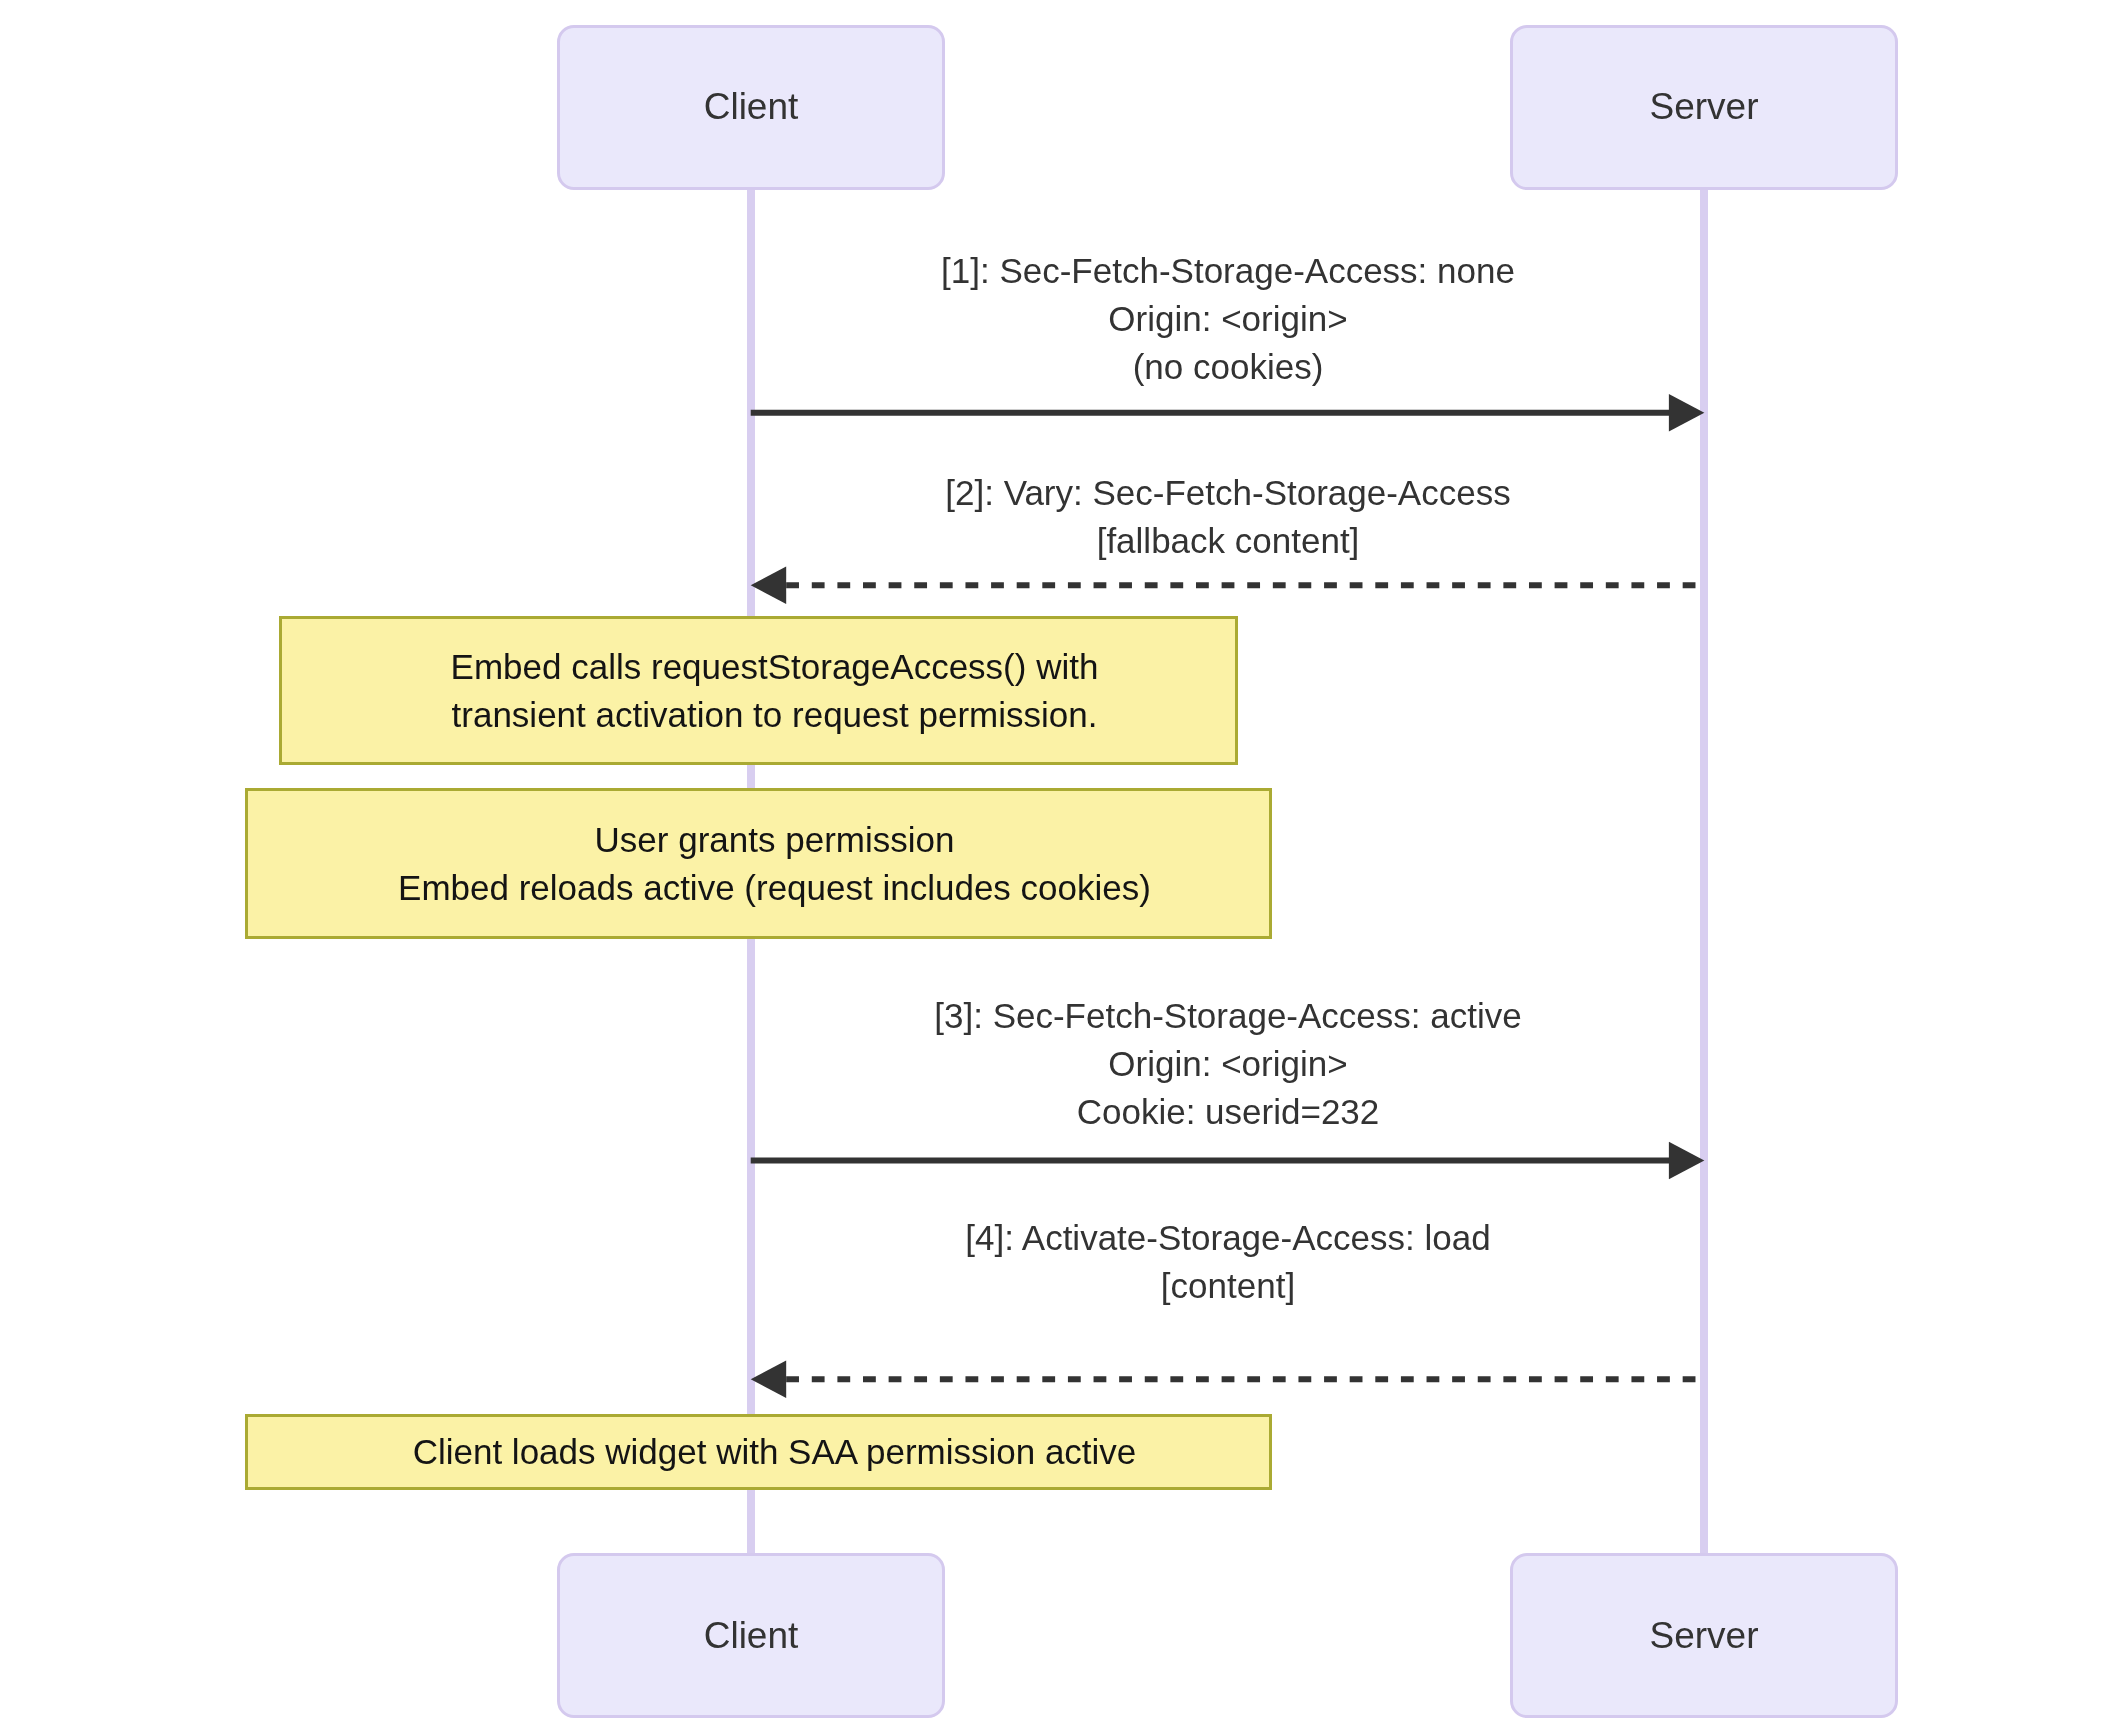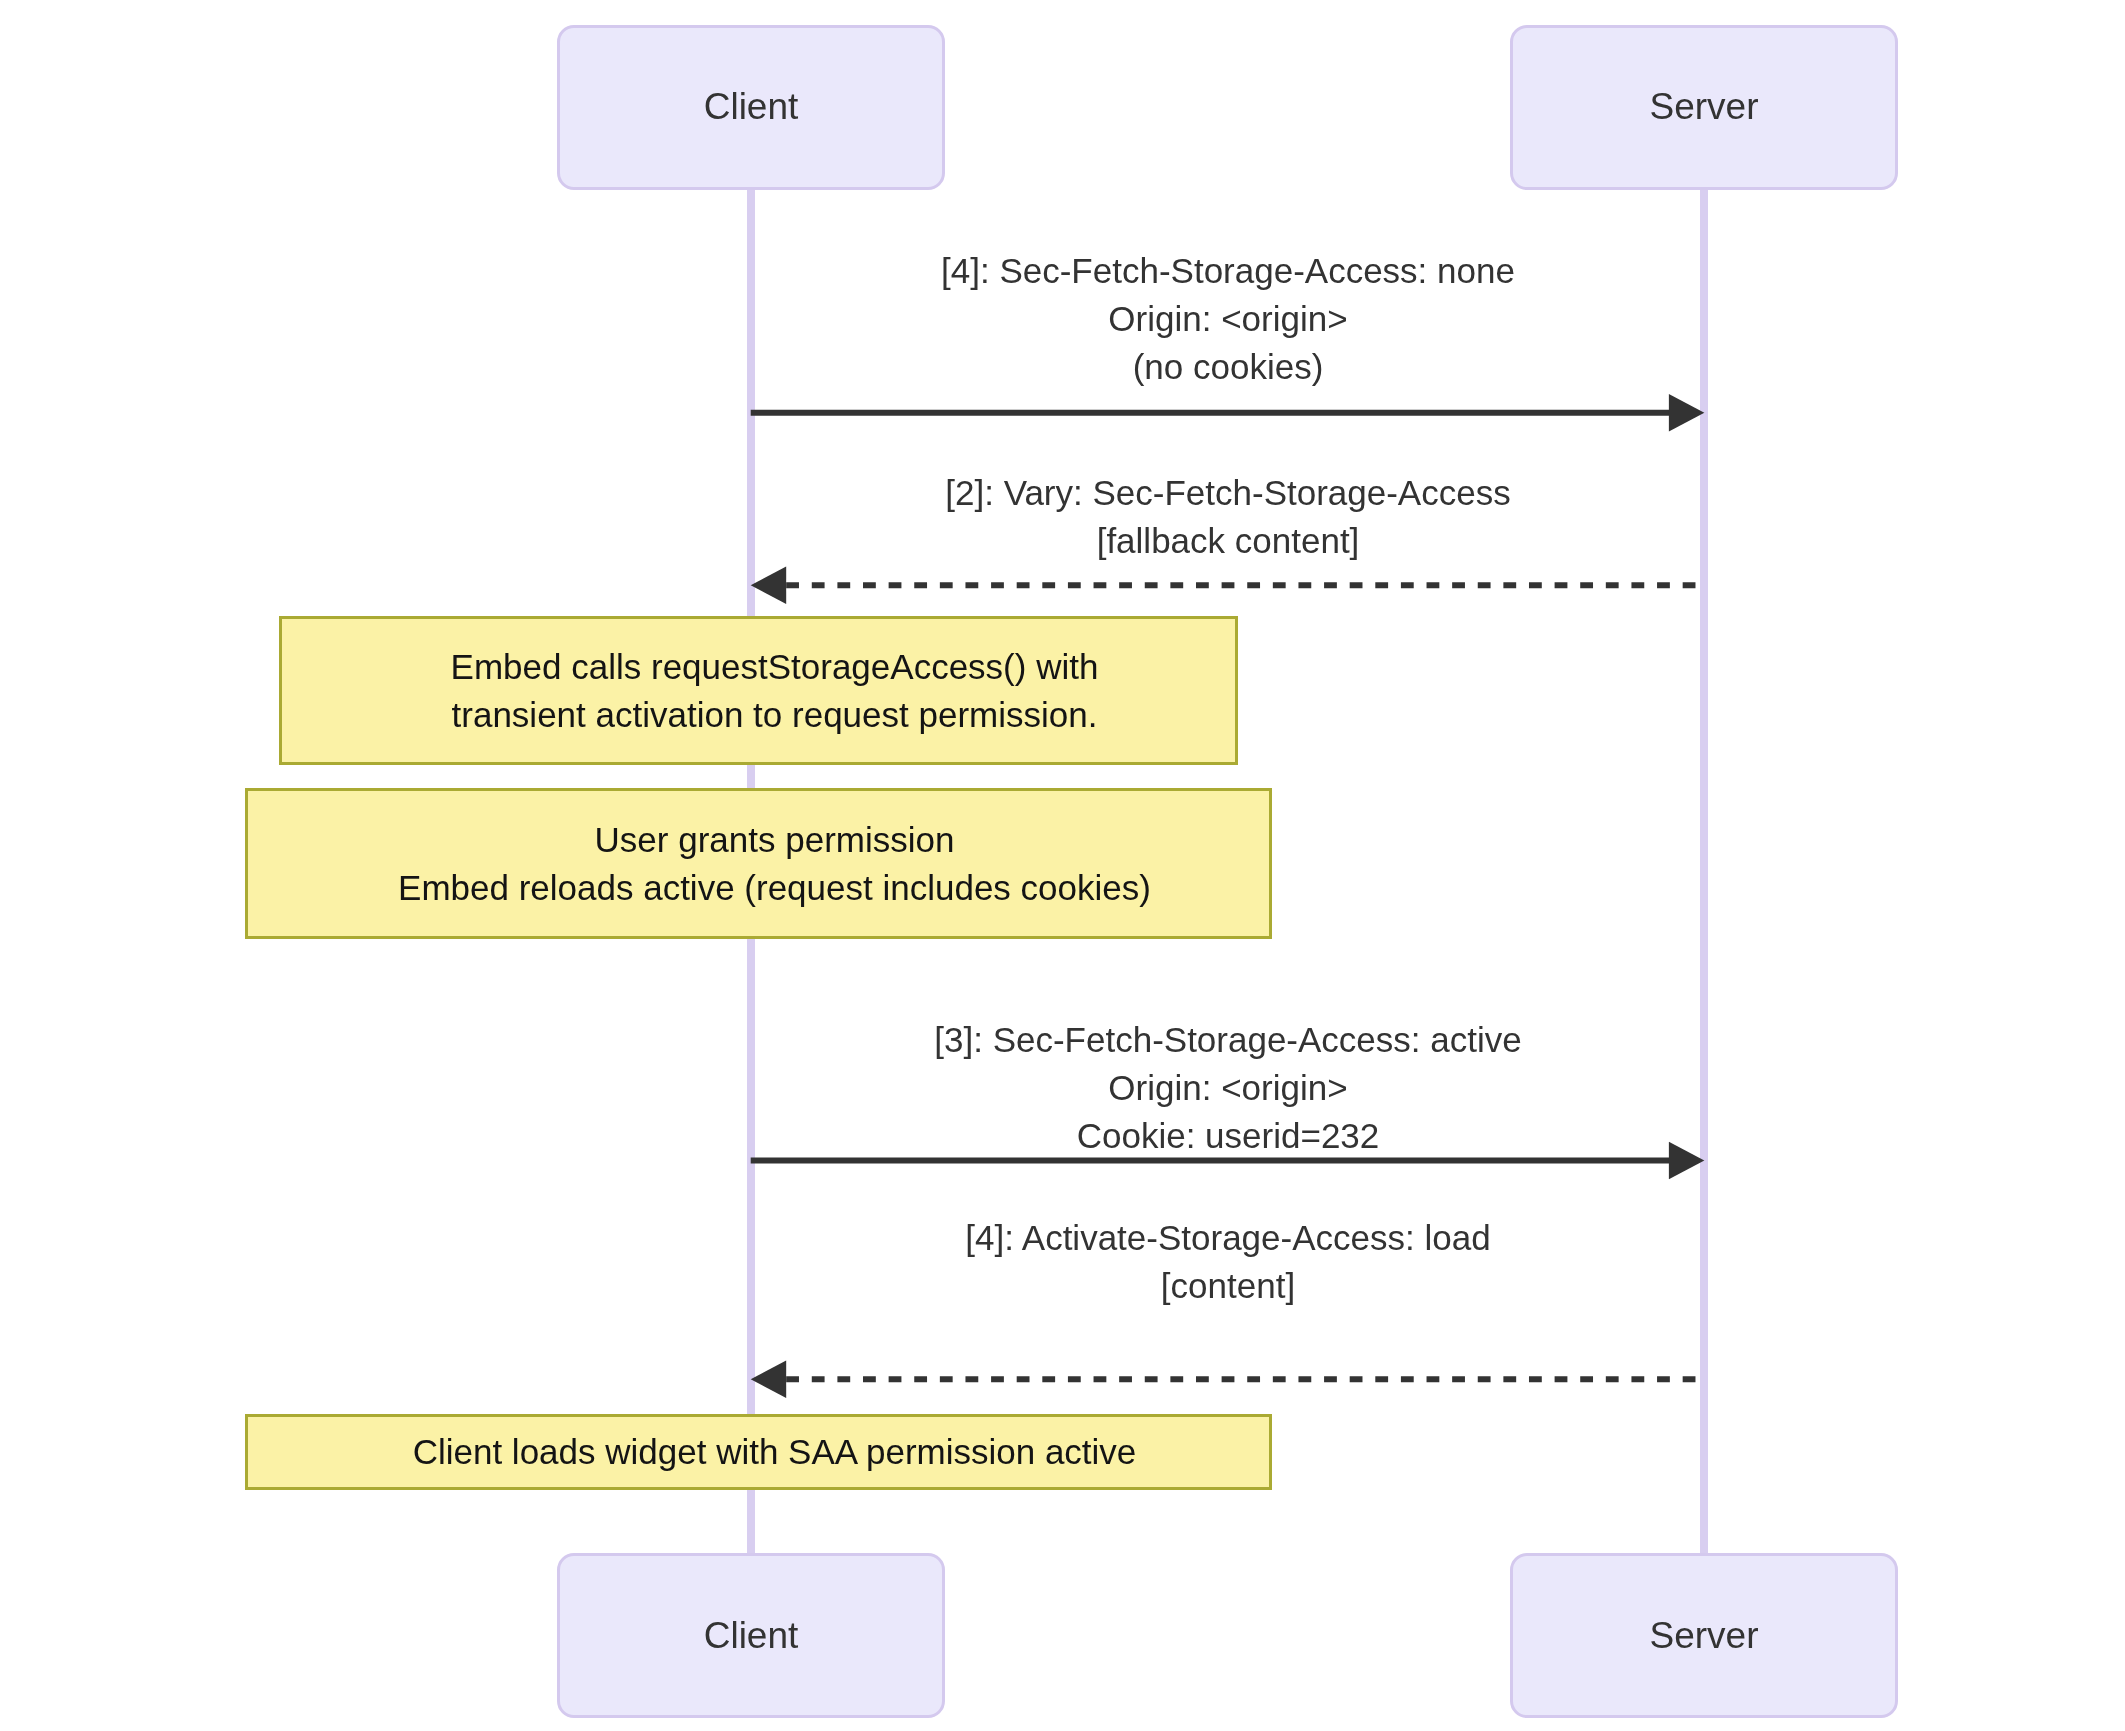--- a/index.html
+++ b/index.html
@@ -48,21 +48,21 @@
   .actor.client{left:557px;}
   .actor.server{left:1510px;}
   
   .msg{
     position:absolute;left:751px;width:954px;
     text-align:center;font-size:35px;line-height:48px;
     color:var(--text);z-index:2;
   }
   .msg.m1{top:247px;}
   .msg.m2{top:469px;}
-  .msg.m3{top:1016px;}
+  .msg.m3{top:992px;}
   .msg.m4{top:1214px;}
   
   .note{
     position:absolute;
     background:var(--note-fill);
     border:3.9px solid var(--note-border);
     display:flex;flex-direction:column;align-items:center;justify-content:center;
     font-size:35px;line-height:48px;color:var(--note-text);
     text-align:center;box-sizing:border-box;z-index:4;padding-left:32px;
   }
@@ -104,21 +104,21 @@
     <span>Server</span>
   </div>
   <div class="actor bottom client">
     <span>Client</span>
   </div>
   <div class="actor bottom server">
     <span>Server</span>
   </div>
 
   <div class="msg m1">
-    <div class="msg-line">[4]: Sec-Fetch-Storage-Access: none</div>
+    <div class="msg-line">[1]: Sec-Fetch-Storage-Access: none</div>
     <div class="msg-line">Origin: &lt;origin&gt;</div>
     <div class="msg-line">(no cookies)</div>
   </div>
   <div class="msg m2">
     <div class="msg-line">[2]: Vary: Sec-Fetch-Storage-Access</div>
     <div class="msg-line">[fallback content]</div>
   </div>
   <div class="msg m3">
     <div class="msg-line">[3]: Sec-Fetch-Storage-Access: active</div>
     <div class="msg-line">Origin: &lt;origin&gt;</div>

